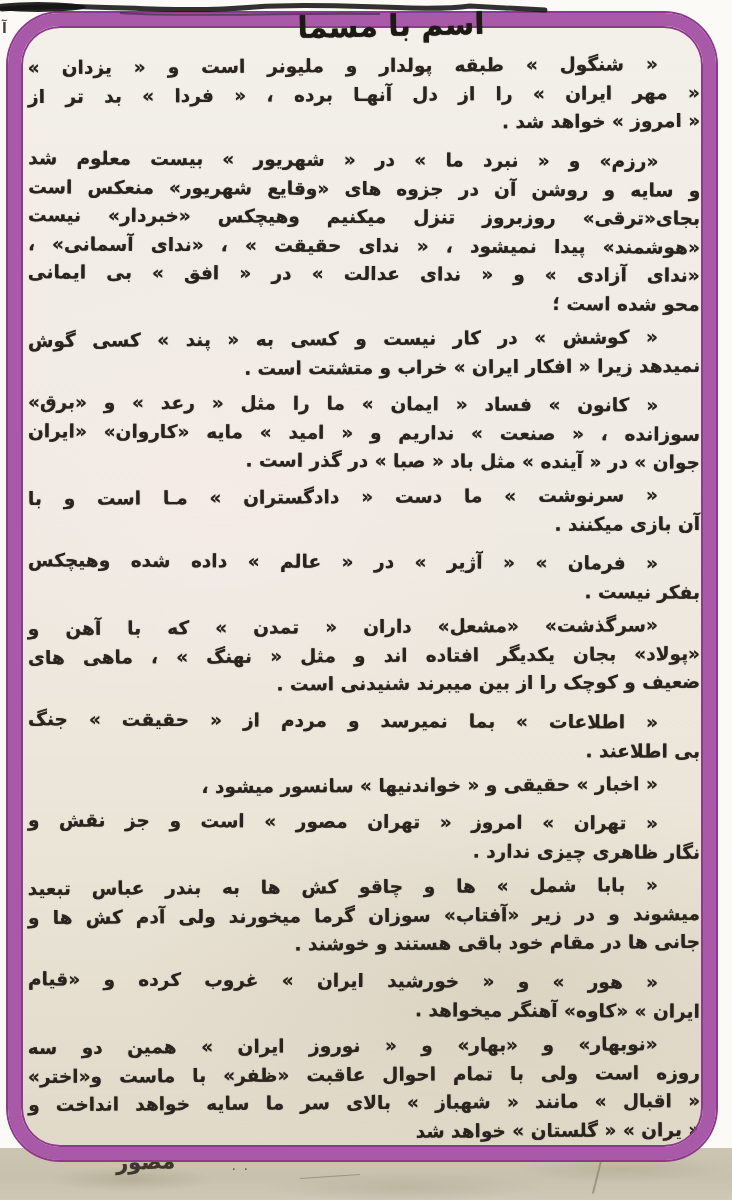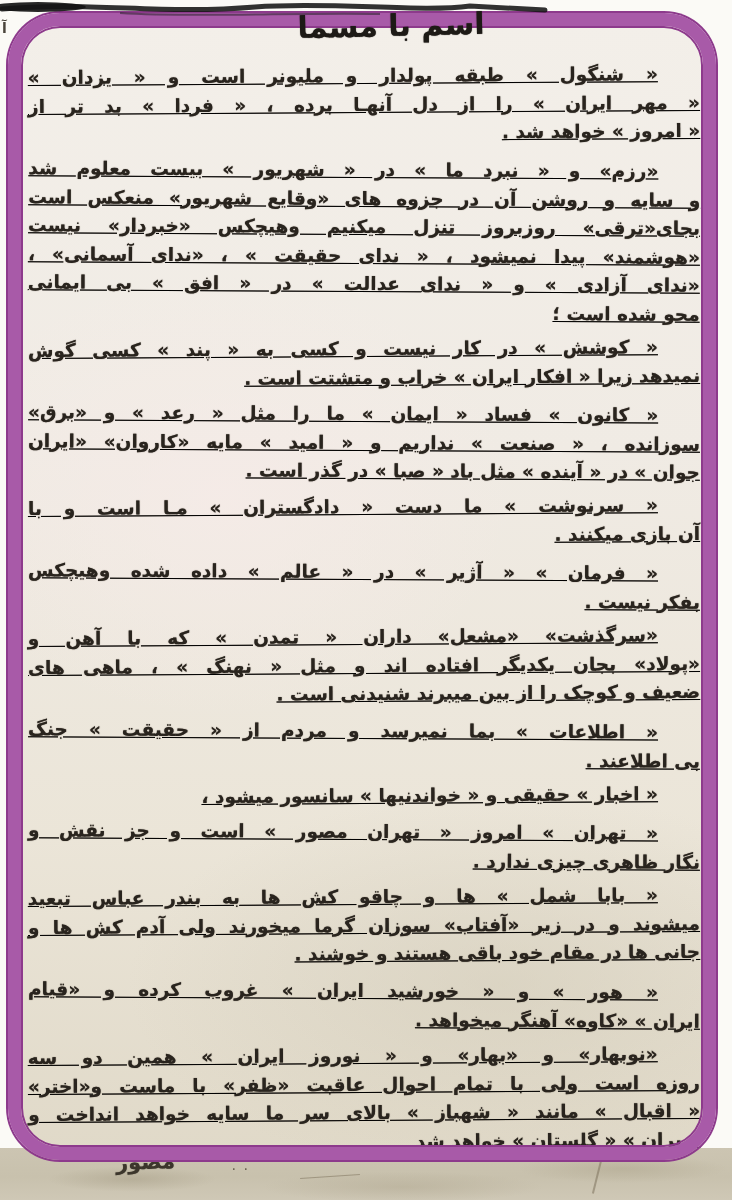--- a/index.html
+++ b/index.html
@@ -57,24 +57,23 @@
     z-index:40;
     text-align:center;
     font-size:30px;font-weight:700;
     color:#1d1a16;
     transform:rotate(-1.3deg);
     text-shadow:0 0 1px rgba(30,25,20,.8);
     direction:rtl;
   }
   
   .content{
-    position:absolute;left:28px;top:62px;width:672px;
+    position:absolute;left:28px;top:52px;width:672px;
     z-index:20;
     direction:rtl;
-    text-decoration:underline;
   }
   .para{margin:0 0 8px 0;}
   .para:nth-child(odd){transform:rotate(-0.35deg);}
   .para:nth-child(even){transform:rotate(0.3deg);}
   .line{
     font-size:18.5px;line-height:28.5px;font-weight:700;
     color:var(--ink);
     text-align:justify;
     text-align-last:justify;
     text-shadow:0 0 1px rgba(45,35,25,.75);

